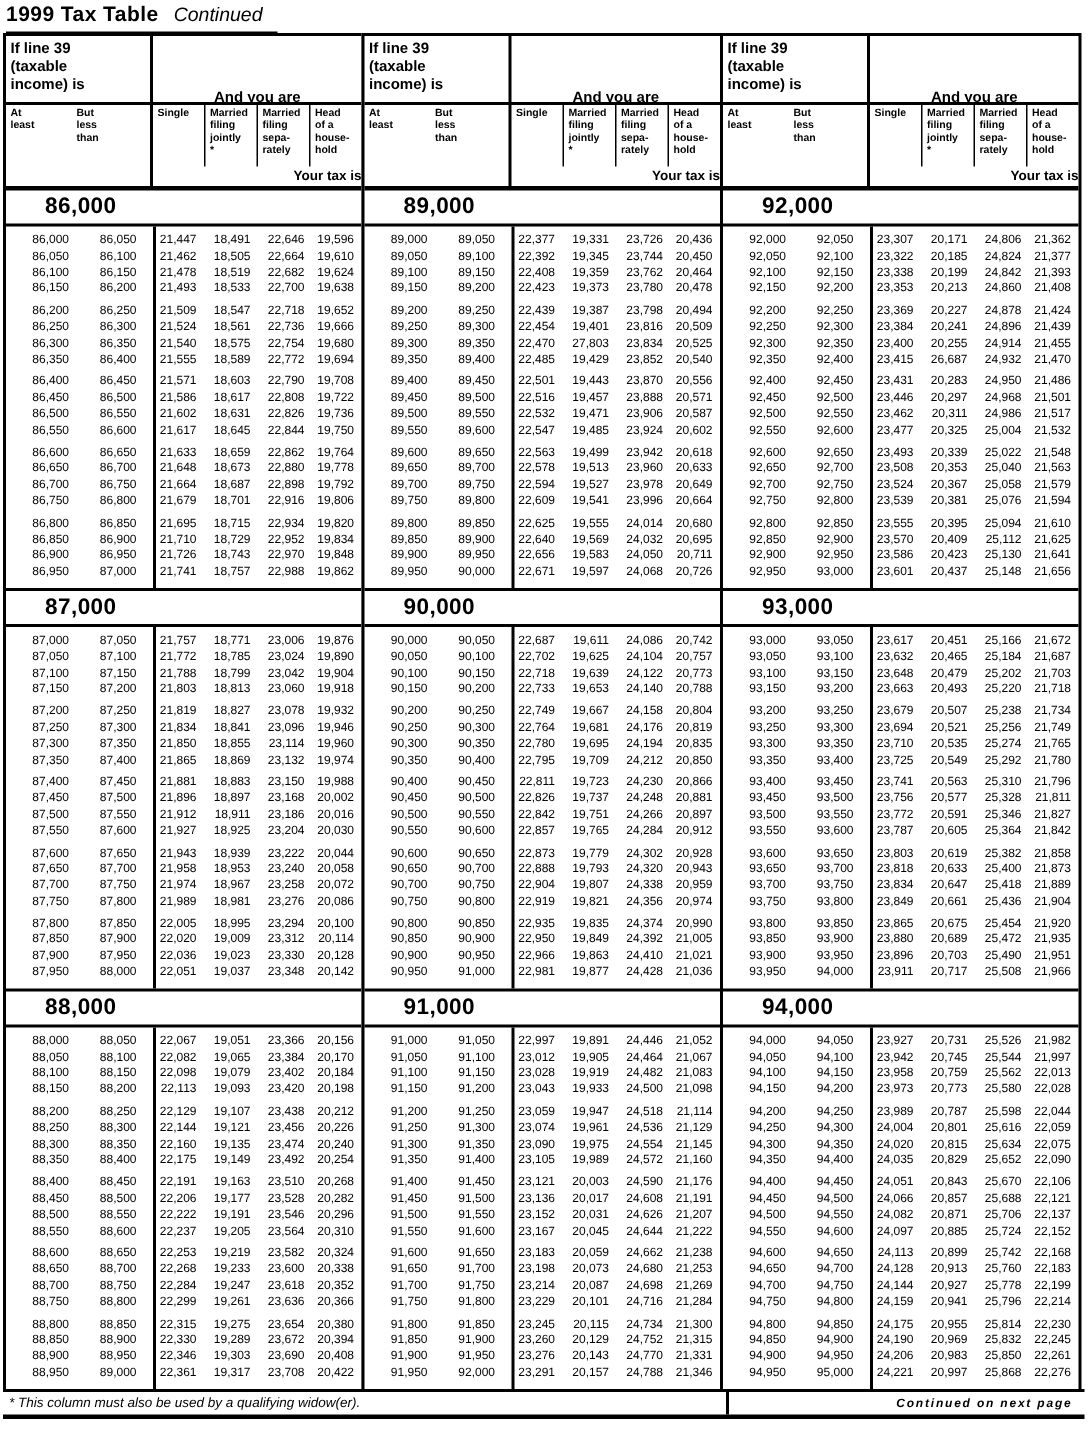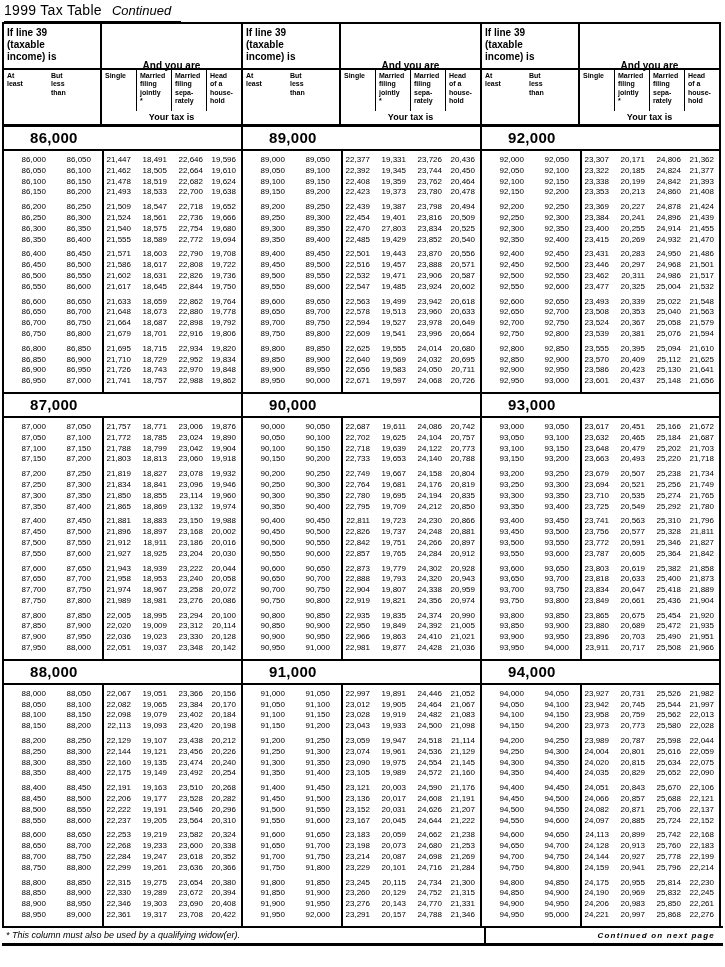--- a/index.html
+++ b/index.html
@@ -8,21 +8,21 @@
   body {
     width:725px; height:967px; overflow:hidden;
     font-family:"Liberation Sans", sans-serif; color:var(--ink);
     position:relative;
   }
   .page { width:725px; padding:1px 2px 0 2px; }
 
   
   .page-title { height:21px; padding-left:2px; }
   .title-inner { display:inline-block; border-bottom:2px solid var(--ink); padding-bottom:2px; padding-right:10px; }
-  .title-main { font-size:14px; font-weight:normal; letter-spacing:.3px; }
+  .title-main { font-size:14px; font-weight:bold; letter-spacing:.3px; }
   .title-cont { font-size:13px; font-style:italic; margin-left:10px;margin-top:44px; }
 
   
   .columns { display:flex; width:721px; }
   .tcol { width:241px; border:2px solid var(--ink); background:var(--paper); }
   .tcol + .tcol { margin-left:-2px; }
 
   
   .thead-top { display:flex; border-bottom:2px solid var(--ink); height:46px; }
   .income-label { width:98px; border-right:2px solid var(--ink); font-weight:bold; font-size:10px; line-height:1.18; padding:3px 2px 0 3px; white-space:pre-line; }
@@ -30,21 +30,21 @@
   .thead-cols { display:flex; border-bottom:3px solid var(--ink); height:57px; }
   .income-cols { width:98px; border-right:2px solid var(--ink); display:flex; }
   .hc { font-size:7px; font-weight:bold; padding:2px 1px 0 3px; white-space:pre-line; line-height:1.2; }
   .hc.at { width:44px; }
   .hc.bl { width:52px; }
   .tax-cols { flex:1; display:flex; flex-direction:column; }
   .tax-labels { flex:1; display:flex; }
   .tl { flex:1; border-right:1px solid var(--ink); font-size:7px; font-weight:bold; padding:2px 1px 0 3px; white-space:pre-line; line-height:1.2; text-align:left; }
   .tl.star { text-align:left; }
   .tl:last-child { border-right:none; }
-  .your-tax { height:13px; text-align:center; font-weight:bold; font-size:9px; line-height:12px; }
+  .your-tax { height:13px; text-align:right; font-weight:bold; font-size:9px; line-height:12px; }
 
   
   .tbody { }
   .section-band { border-top:2px solid var(--ink); border-bottom:2px solid var(--ink); font-size:15px; font-weight:bold; padding:2px 0 3px 26px; letter-spacing:.3px; }
   .tbody > .section-band:first-child { border-top:none; }
   .section-rows { position:relative; padding:4px 0 5px 0; }
   .vdiv { position:absolute; left:98px; top:0; bottom:0; width:2px; background:var(--ink); }
   .trow { display:flex; line-height:10.8px; font-size:8px; white-space:nowrap; }
   .trow.gap { margin-top:4px; }
   .tc { display:inline-block; text-align:right; }
@@ -1224,21 +1224,21 @@
               <span class="tc tc1">92,350</span>
               <span class="tc tc2">23,400</span>
               <span class="tc tc3">20,255</span>
               <span class="tc tc4">24,914</span>
               <span class="tc tc5">21,455</span>
             </div>
             <div class="trow">
               <span class="tc tc0">92,350</span>
               <span class="tc tc1">92,400</span>
               <span class="tc tc2">23,415</span>
-              <span class="tc tc3">20,269</span>
+              <span class="tc tc3">26,687</span>
               <span class="tc tc4">24,932</span>
               <span class="tc tc5">21,470</span>
             </div>
             <div class="trow gap">
               <span class="tc tc0">92,400</span>
               <span class="tc tc1">92,450</span>
               <span class="tc tc2">23,431</span>
               <span class="tc tc3">20,283</span>
               <span class="tc tc4">24,950</span>
               <span class="tc tc5">21,486</span>

